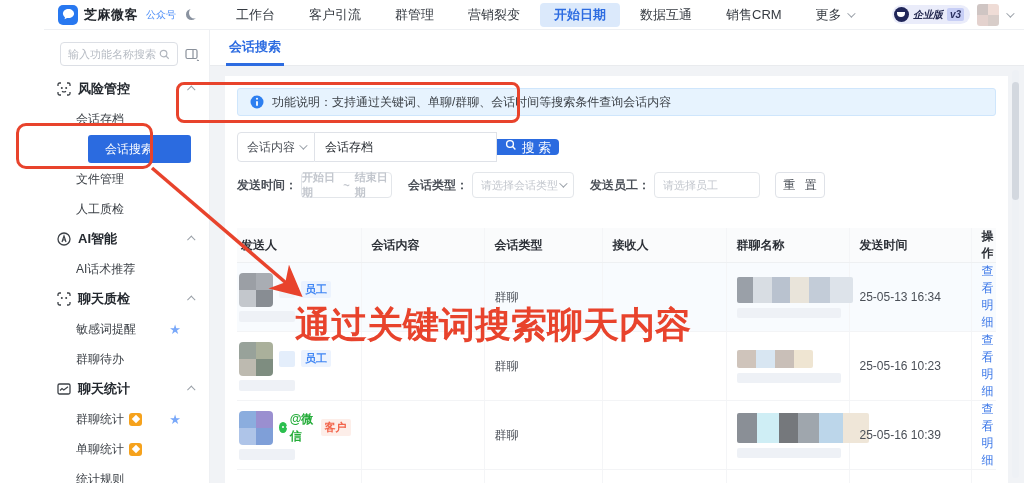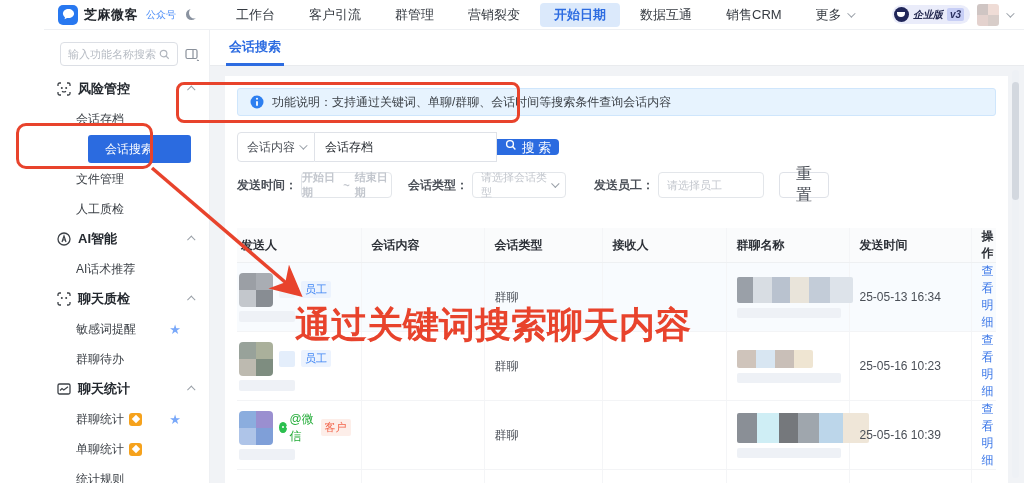--- a/index.html
+++ b/index.html
@@ -57,32 +57,32 @@
 
   .search-row { margin-top:16px; display:flex; align-items:center; }
   .kw-select { width:78px; height:30px; border:1px solid #dfe2e8; border-radius:4px 0 0 4px; display:flex; align-items:center; justify-content:space-between; padding:0 9px; font-size:12px; color:#4a4f57; background:#fff; }
   .kw-input { width:182px; height:30px; border:1px solid #dfe2e8; border-left:none; display:flex; align-items:center; padding:0 10px; font-size:12px; color:#24292f; background:#fff; }
   .search-btn { width:62px; height:16px; background:#2b6be0; color:#fff; border:none; border-radius:0 4px 4px 0; display:flex; align-items:flex-start; justify-content:center; gap:5px; font-size:13px; }
 
   .filter-row { margin-top:10px; display:flex; align-items:center; font-size:12px; color:#4a4f57; }
   .flabel { font-weight:bold; margin-right:4px; }
   .fbox { height:26px; border:1px solid #e3e6ea; border-radius:4px; display:flex; align-items:center; background:#fff; color:#c2c6cd; font-size:11px; }
   .date-range { width:91px; justify-content:center; gap:5px;font-weight:bold; }
-  .type-select { width:94px; justify-content:space-between; padding:0 8px; margin-right:28px; }
+  .type-select { width:102px; justify-content:space-between; padding:0 8px; margin-right:16px; }
   .staff-input { width:106px; padding:0 8px; }
-  .reset-btn { margin-left:15px; width:50px; height:26px; border:1px solid #dfe2e8; border-radius:4px; background:#fff; display:flex; align-items:center; justify-content:center; color:#4a4f57; font-size:16px; letter-spacing:3px; padding-left:3px; }
+  .reset-btn { margin-left:15px; width:50px; height:26px; border:1px solid #dfe2e8; border-radius:4px; background:#fff; display:flex; align-items:center; justify-content:center; color:#4a4f57; font-size:12px; letter-spacing:3px; padding-left:3px; }
   .gap16 { width:16px; }
 
   
   table { width:100%; border-collapse:collapse; margin-top:30px; font-size:12px; table-layout:fixed; }
   th { background:#fafbfc; height:32px; text-align:left; padding:0 10px; color:#2b2f36; font-weight:bold; border-bottom:1px solid #eef0f2; }
   td { height:67px; border-bottom:1px solid #f3f4f6; padding:0 10px; vertical-align:middle; color:#4a4f57; }
   th + th, td + td { border-left:1px solid #f4f5f7; }
   tr.tint td { background:#f8fbfe; }
-  .sender { display:flex; flex-direction:column; gap:4px; }
+  .sender { display:flex; flex-direction:column; gap:4px;font-weight:bold; }
   .sender-line { display:flex; align-items:center; gap:6px; }
   .avatar { width:34px; height:34px; border-radius:4px; flex:none; }
   .av1 { background:conic-gradient(#a9adb3 0 25%, #888d93 25% 50%, #c3c7cc 50% 75%, #9b9fa5 75% 100%); }
   .av2 { background:conic-gradient(#aab09b 0 25%, #7e8d80 25% 50%, #bdbab0 50% 75%, #98a29a 75% 100%); }
   .av3 { background:conic-gradient(#9a8fd0 0 25%, #7f9fd8 25% 50%, #aec4e8 50% 75%, #8badde 75% 100%); }
   .av4 { background:conic-gradient(#4e6b52 0 25%, #2f4a38 25% 50%, #6c8a70 50% 75%, #3d5c46 75% 100%); }
   .blur-name { width:16px; height:16px; border-radius:2px; background:#f1f4f8; }
   .blur-name.blue { background:#e4eefb; }
   .blur-bar { width:56px; height:11px; border-radius:2px; background:#eef1f6; }
   .tag { font-size:11px; padding:1px 4px; border-radius:2px; white-space:nowrap; }

